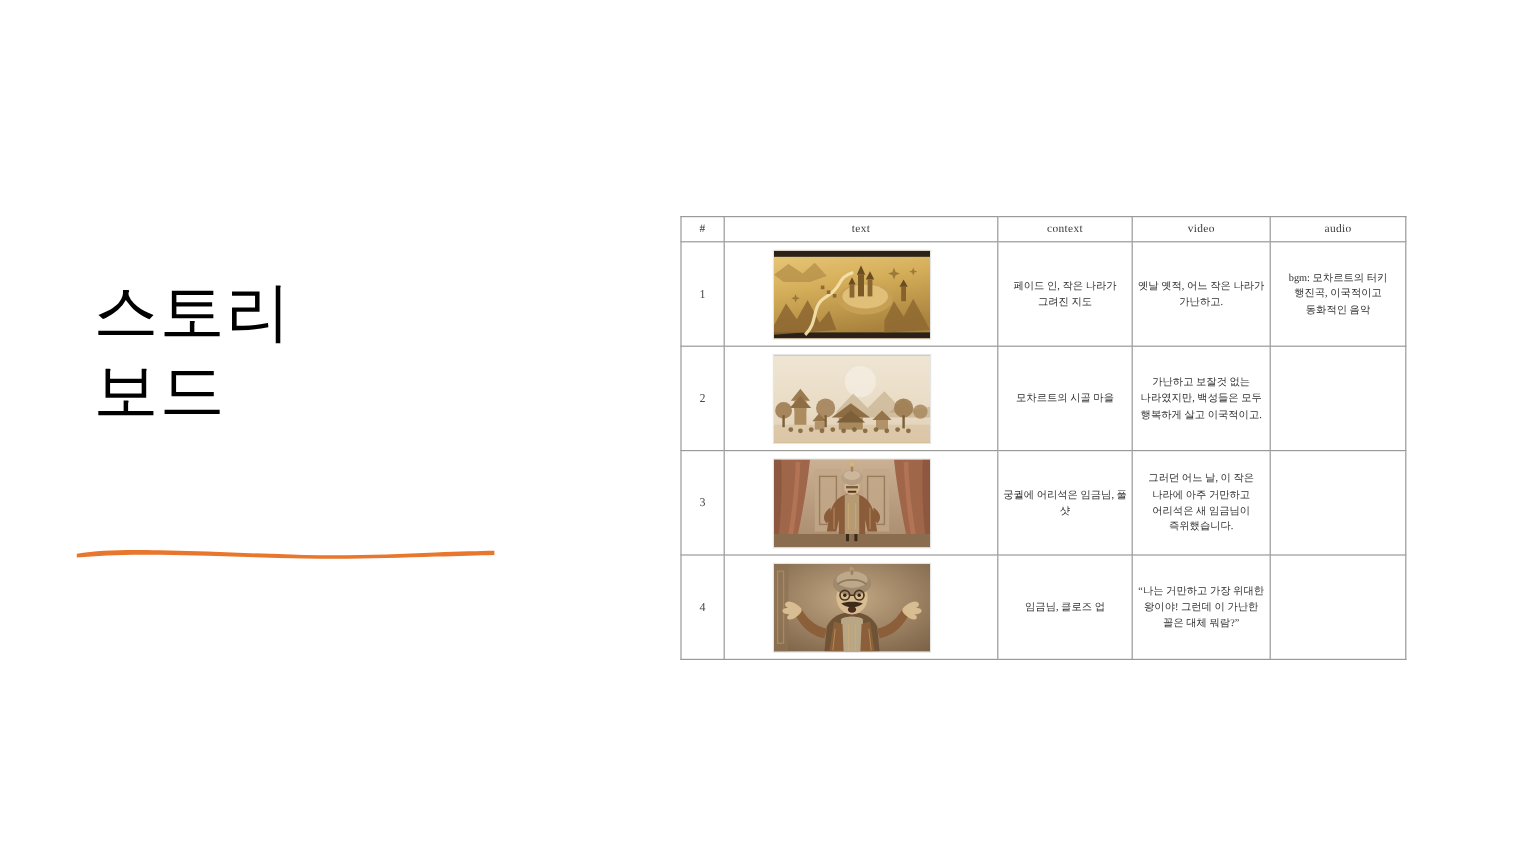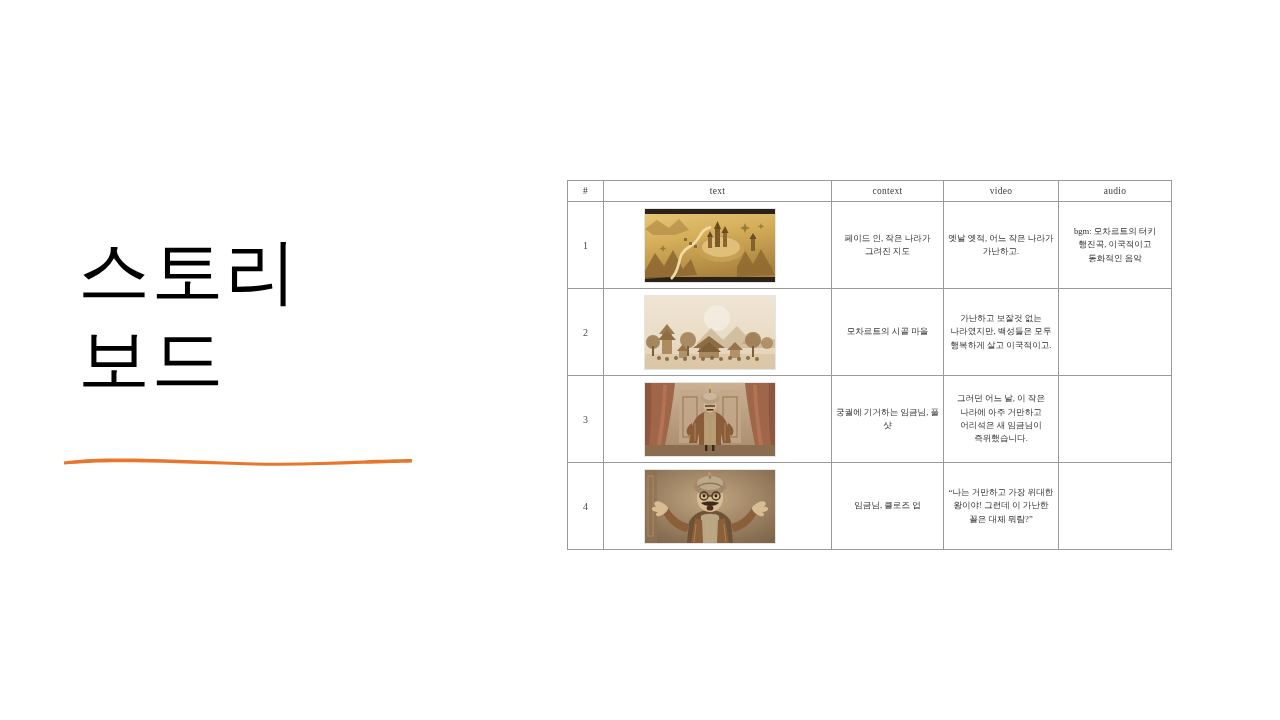--- a/index.html
+++ b/index.html
@@ -27,21 +27,21 @@
 
   
   #title-block {
     position: absolute;
     left: 78px;
     top: 228px;
     width: 360px;
   }
   #slide-title {
     font-family: "Liberation Sans", "DejaVu Sans", sans-serif;
-    font-size: 72px;
+    font-size: 54px;
     font-weight: 400;
     line-height: 1.22;
     letter-spacing: 0.02em;
     color: #000000;
     margin: 0;
     white-space: pre-line;
     word-break: keep-all;
   }
   #title-underline {
     position: absolute;
@@ -325,21 +325,21 @@
                 <circle cx="65" cy="4" r="2" fill="#d3b679"></circle>
 
                 <rect x="60" y="22" width="10" height="2" fill="#5d452b" opacity="0.8"></rect>
                 <rect x="61.5" y="26" width="7" height="1.6" fill="#4a3520"></rect>
 
                 <rect x="60" y="62" width="2.5" height="6" fill="#3a2a1c"></rect>
                 <rect x="67" y="62" width="2.5" height="6" fill="#3a2a1c"></rect>
               </svg>
             </span>
           </td>
-          <td class="cell-ctx">궁궐에 기거하는 임금님, 풀 샷</td>
+          <td class="cell-ctx">궁궐에 어리석은 임금님, 풀 샷</td>
           <td class="cell-text">그러던 어느 날, 이 작은 나라에 아주 거만하고 어리석은 새 임금님이 즉위했습니다.</td>
           <td class="cell-audio"></td>
         </tr>
 
         <tr>
           <td class="cell-num">4</td>
           <td class="cell-video">
             <span class="thumb">
               <svg viewBox="0 0 130 73" preserveAspectRatio="none">
                 <defs>

